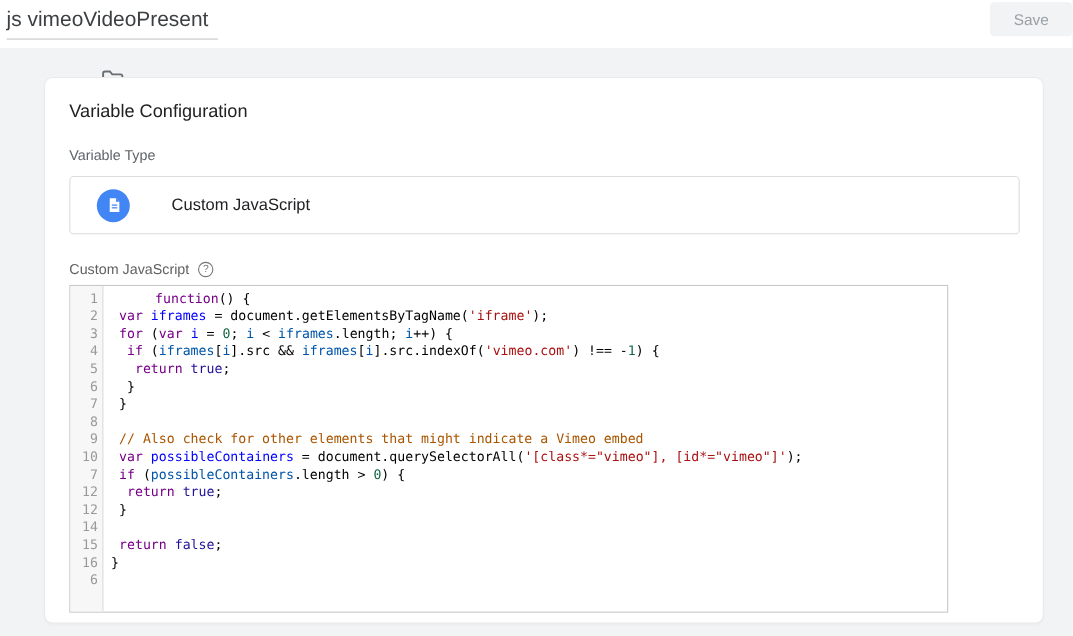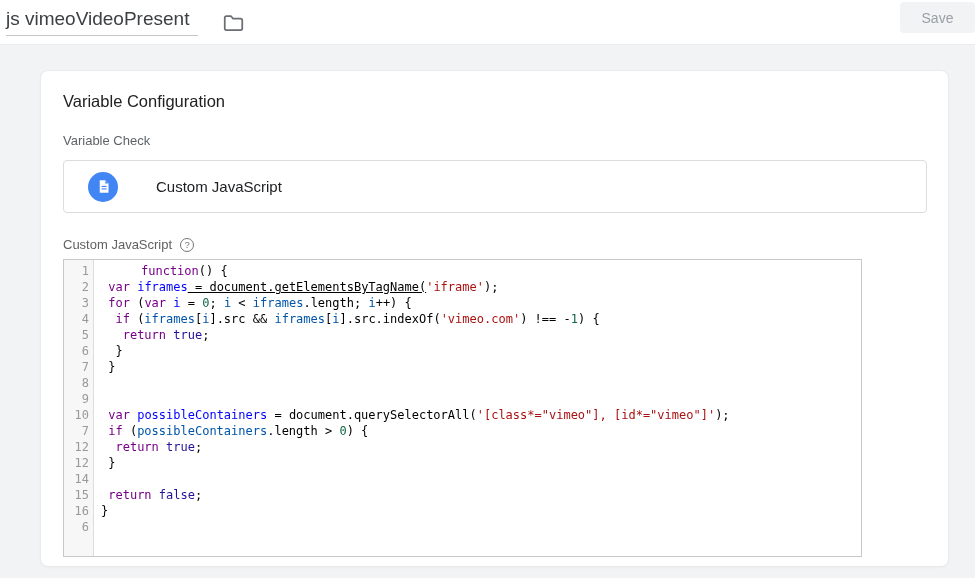--- a/index.html
+++ b/index.html
@@ -11,21 +11,21 @@
     overflow:hidden;
   }
 
   
   .app-header {
     position:absolute; top:0; left:0; right:0; height:45px;
     background:#ffffff; border-bottom:1px solid #ececec;
   }
   .title-wrap {
     position:absolute; left:6px; top:8px;
-    display:flex; align-items:center; gap:25px;
+    display:flex; align-items:center; gap:25px;flex-direction:column;
   }
   .var-title {
     font-size:19px; color:#3c4043;
     padding:0 4px 5px 0; min-width:192px;
     border-bottom:1px solid #c6c6c6;
     white-space:nowrap;
   }
   .folder-btn { display:inline-flex; align-items:flex-start; cursor:pointer; margin-top:2px; }
   .save-btn {
     position:absolute; right:0; top:2px;
@@ -104,21 +104,21 @@
       <svg width="21" height="18" viewBox="0 0 24 20" fill="none" stroke="#6a6e73" stroke-width="2">
         <path d="M2 4 a2 2 0 0 1 2-2 h5 l2.5 3 H20 a2 2 0 0 1 2 2 v9 a2 2 0 0 1 -2 2 H4 a2 2 0 0 1 -2-2 z"></path>
       </svg>
     </span>
   </div>
   <button class="save-btn">Save</button>
 </div>
 
 <div class="config-card">
   <div class="card-title">Variable Configuration</div>
-  <div class="field-label">Variable Check</div>
+  <div class="field-label">Variable Type</div>
 
   <div class="type-selector">
     <span class="type-icon" style="background: rgb(66, 133, 244);">
       <svg width="15" height="15" viewBox="0 0 24 24" fill="#ffffff">
         <path d="M6 2 h9 l5 5 v15 H6 z"></path>
         <path d="M15 2 v5 h5" fill="#4285f4"></path>
         <rect x="9" y="11" width="8" height="1.8" fill="#4285f4"></rect>
         <rect x="9" y="15" width="8" height="1.8" fill="#4285f4"></rect>
       </svg>
     </span>
@@ -145,28 +145,28 @@
         <div class="ln">7</div>
         <div class="ln">12</div>
         <div class="ln">12</div>
         <div class="ln">14</div>
         <div class="ln">15</div>
         <div class="ln">16</div>
         <div class="ln">6</div>
       </div>
     <div class="code-area">
         <div class="code-line"><span style="color: rgb(119, 0, 136); margin-left: 40px;">function</span><span style="color: rgb(0, 0, 0);">() {</span></div>
-        <div class="code-line"><span style="color: rgb(0, 0, 0);"> </span><span style="color: rgb(119, 0, 136);">var</span><span style="color: rgb(0, 0, 0);"> </span><span style="color: rgb(0, 0, 255);">iframes</span><span style="color: rgb(0, 0, 0); text-decoration: underline;"> = document.getElementsByTagName(</span><span style="color: rgb(170, 17, 17);">'iframe'</span><span style="color: rgb(0, 0, 0);">);</span></div>
+        <div class="code-line"><span style="color: rgb(0, 0, 0);"> </span><span style="color: rgb(119, 0, 136);">var</span><span style="color: rgb(0, 0, 0);"> </span><span style="color: rgb(0, 0, 255);">iframes</span><span style="color: rgb(0, 0, 0);"> = document.getElementsByTagName(</span><span style="color: rgb(170, 17, 17);">'iframe'</span><span style="color: rgb(0, 0, 0);">);</span></div>
         <div class="code-line"><span style="color: rgb(0, 0, 0);"> </span><span style="color: rgb(119, 0, 136);">for</span><span style="color: rgb(0, 0, 0);"> (</span><span style="color: rgb(119, 0, 136);">var</span><span style="color: rgb(0, 0, 0);"> </span><span style="color: rgb(0, 0, 255);">i</span><span style="color: rgb(0, 0, 0);"> = </span><span style="color: rgb(17, 102, 68);">0</span><span style="color: rgb(0, 0, 0);">; </span><span style="color: rgb(0, 85, 170);">i</span><span style="color: rgb(0, 0, 0);"> &lt; </span><span style="color: rgb(0, 85, 170);">iframes</span><span style="color: rgb(0, 0, 0);">.length; </span><span style="color: rgb(0, 85, 170);">i</span><span style="color: rgb(0, 0, 0);">++) {</span></div>
         <div class="code-line"><span style="color: rgb(0, 0, 0);">  </span><span style="color: rgb(119, 0, 136);">if</span><span style="color: rgb(0, 0, 0);"> (</span><span style="color: rgb(0, 85, 170);">iframes</span><span style="color: rgb(0, 0, 0);">[</span><span style="color: rgb(0, 85, 170);">i</span><span style="color: rgb(0, 0, 0);">].src &amp;&amp; </span><span style="color: rgb(0, 85, 170);">iframes</span><span style="color: rgb(0, 0, 0);">[</span><span style="color: rgb(0, 85, 170);">i</span><span style="color: rgb(0, 0, 0);">].src.indexOf(</span><span style="color: rgb(170, 17, 17);">'vimeo.com'</span><span style="color: rgb(0, 0, 0);">) !== -</span><span style="color: rgb(17, 102, 68);">1</span><span style="color: rgb(0, 0, 0);">) {</span></div>
         <div class="code-line"><span style="color: rgb(0, 0, 0);">   </span><span style="color: rgb(119, 0, 136);">return</span><span style="color: rgb(0, 0, 0);"> </span><span style="color: rgb(34, 17, 153);">true</span><span style="color: rgb(0, 0, 0);">;</span></div>
         <div class="code-line"><span style="color: rgb(0, 0, 0);">  }</span></div>
         <div class="code-line"><span style="color: rgb(0, 0, 0);"> }</span></div>
         <div class="code-line"></div>
-        <div class="code-line"><span style="color: rgb(0, 0, 0);"> </span></div>
+        <div class="code-line"><span style="color: rgb(0, 0, 0);"> </span><span style="color: rgb(170, 85, 0);">// Also check for other elements that might indicate a Vimeo embed</span></div>
         <div class="code-line"><span style="color: rgb(0, 0, 0);"> </span><span style="color: rgb(119, 0, 136);">var</span><span style="color: rgb(0, 0, 0);"> </span><span style="color: rgb(0, 0, 255);">possibleContainers</span><span style="color: rgb(0, 0, 0);"> = document.querySelectorAll(</span><span style="color: rgb(170, 17, 17);">'[class*="vimeo"], [id*="vimeo"]'</span><span style="color: rgb(0, 0, 0);">);</span></div>
         <div class="code-line"><span style="color: rgb(0, 0, 0);"> </span><span style="color: rgb(119, 0, 136);">if</span><span style="color: rgb(0, 0, 0);"> (</span><span style="color: rgb(0, 85, 170);">possibleContainers</span><span style="color: rgb(0, 0, 0); text-align: center;">.length &gt; </span><span style="color: rgb(17, 102, 68);">0</span><span style="color: rgb(0, 0, 0);">) {</span></div>
         <div class="code-line"><span style="color: rgb(0, 0, 0);">  </span><span style="color: rgb(119, 0, 136);">return</span><span style="color: rgb(0, 0, 0);"> </span><span style="color: rgb(34, 17, 153);">true</span><span style="color: rgb(0, 0, 0);">;</span></div>
         <div class="code-line"><span style="color: rgb(0, 0, 0);"> }</span></div>
         <div class="code-line"></div>
         <div class="code-line"><span style="color: rgb(0, 0, 0);"> </span><span style="color: rgb(119, 0, 136);">return</span><span style="color: rgb(0, 0, 0);"> </span><span style="color: rgb(34, 17, 153);">false</span><span style="color: rgb(0, 0, 0);">;</span></div>
         <div class="code-line"><span style="color: rgb(0, 0, 0);">}</span></div>
       </div>
   </div>
 </div>

